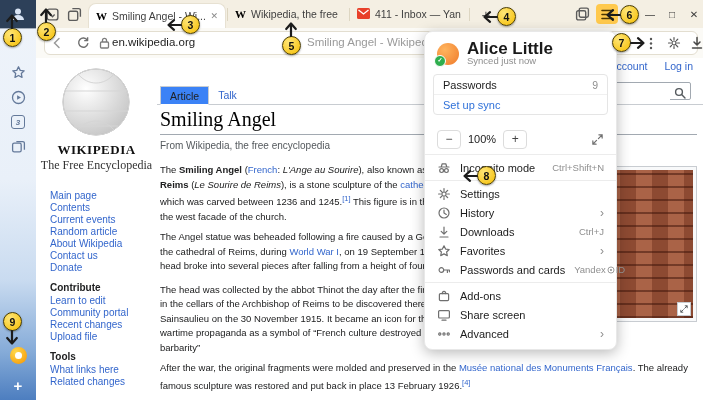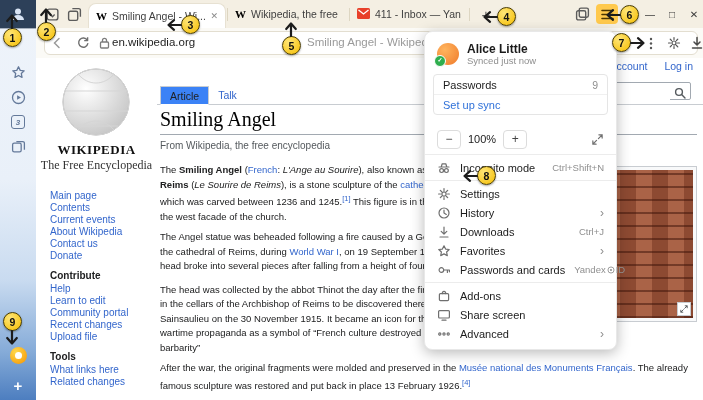--- a/index.html
+++ b/index.html
@@ -73,21 +73,21 @@
       repeating-linear-gradient(90deg,#aa6347 0 16px,#8d4a32 16px 32px);}
   .wthumb .expand{position:absolute;right:5px;bottom:5px;width:12px;height:12px;background:#fff;border:1px solid #c8ccd1;
     display:flex;align-items:center;justify-content:center;}
   
   .bmenu{position:absolute;left:424px;top:31px;width:193px;background:#fff;border:1px solid #e8e8e8;border-radius:8px;
          box-shadow:0 3px 14px rgba(0,0,0,.28);z-index:50;padding:6px 0;box-sizing:border-box;}
   .m-user{height:28px;display:flex;align-items:center;gap:8px;padding:2px 12px 4px;}
   .m-avatar{position:relative;width:22px;height:22px;border-radius:50%;background:radial-gradient(circle at 35% 30%,#ffb45e,#ef7a2a);}
   .m-avatar .chk{position:absolute;left:-3px;bottom:-2px;width:10px;height:10px;border-radius:50%;background:#2fae4e;
                  border:1.5px solid #fff;color:#fff;font-size:6px;line-height:9px;text-align:center;font-weight:bold;}
-  .m-uname{font-size:12px;font-weight:bold;color:#1a1a1a;line-height:12px;}
+  .m-uname{font-size:17px;font-weight:bold;color:#1a1a1a;line-height:12px;}
   .m-ustatus{font-size:9.5px;color:#8f8f8f;line-height:11px;}
   .m-card{margin:2px 8px 12px;border:1px solid #e5e5e5;border-radius:4px;overflow:hidden;}
   .m-card-row{height:19px;display:flex;align-items:center;justify-content:space-between;padding:0 9px;font-size:11px;color:#1c1c1c;}
   .m-card-row + .m-card-row{border-top:1px solid #f0f0f0;}
   .m-count{font-size:10.5px;color:#8f8f8f;}
   .m-sync{color:#2f71d9;}
   .m-zoom{height:24px;display:flex;align-items:center;gap:7px;padding:0 12px;}
   .zbtn{width:22px;height:17px;border:1px solid #dcdcdc;border-radius:4px;display:flex;align-items:center;justify-content:center;
         font-size:12px;color:#444;}
   .zval{font-size:11px;color:#1c1c1c;}
@@ -267,25 +267,25 @@
         <path d="M18 8 C28 20 44 20 54 8 M18 64 C28 52 44 52 54 64" fill="none" stroke="#d5d5d5"></path>
       </svg>
     </div>
     <div class="wp-wordmark">WIKIPEDIA</div>
     <div class="wp-tagline">The Free Encyclopedia</div>
 
     <div class="wnav">
       <a href="#">Main page</a>
       <a href="#">Contents</a>
       <a href="#">Current events</a>
+      <a href="#">Random article</a>
       <a href="#">About Wikipedia</a>
       <a href="#">Contact us</a>
       <a href="#">Donate</a>
       <div class="wnav-h">Contribute</div>
-      <a href="#">Help</a>
       <a href="#">Learn to edit</a>
       <a href="#">Community portal</a>
       <a href="#">Recent changes</a>
       <a href="#">Upload file</a>
       <div class="wnav-h">Tools</div>
       <a href="#">What links here</a>
       <a href="#">Related changes</a>
 
     </div>
 

